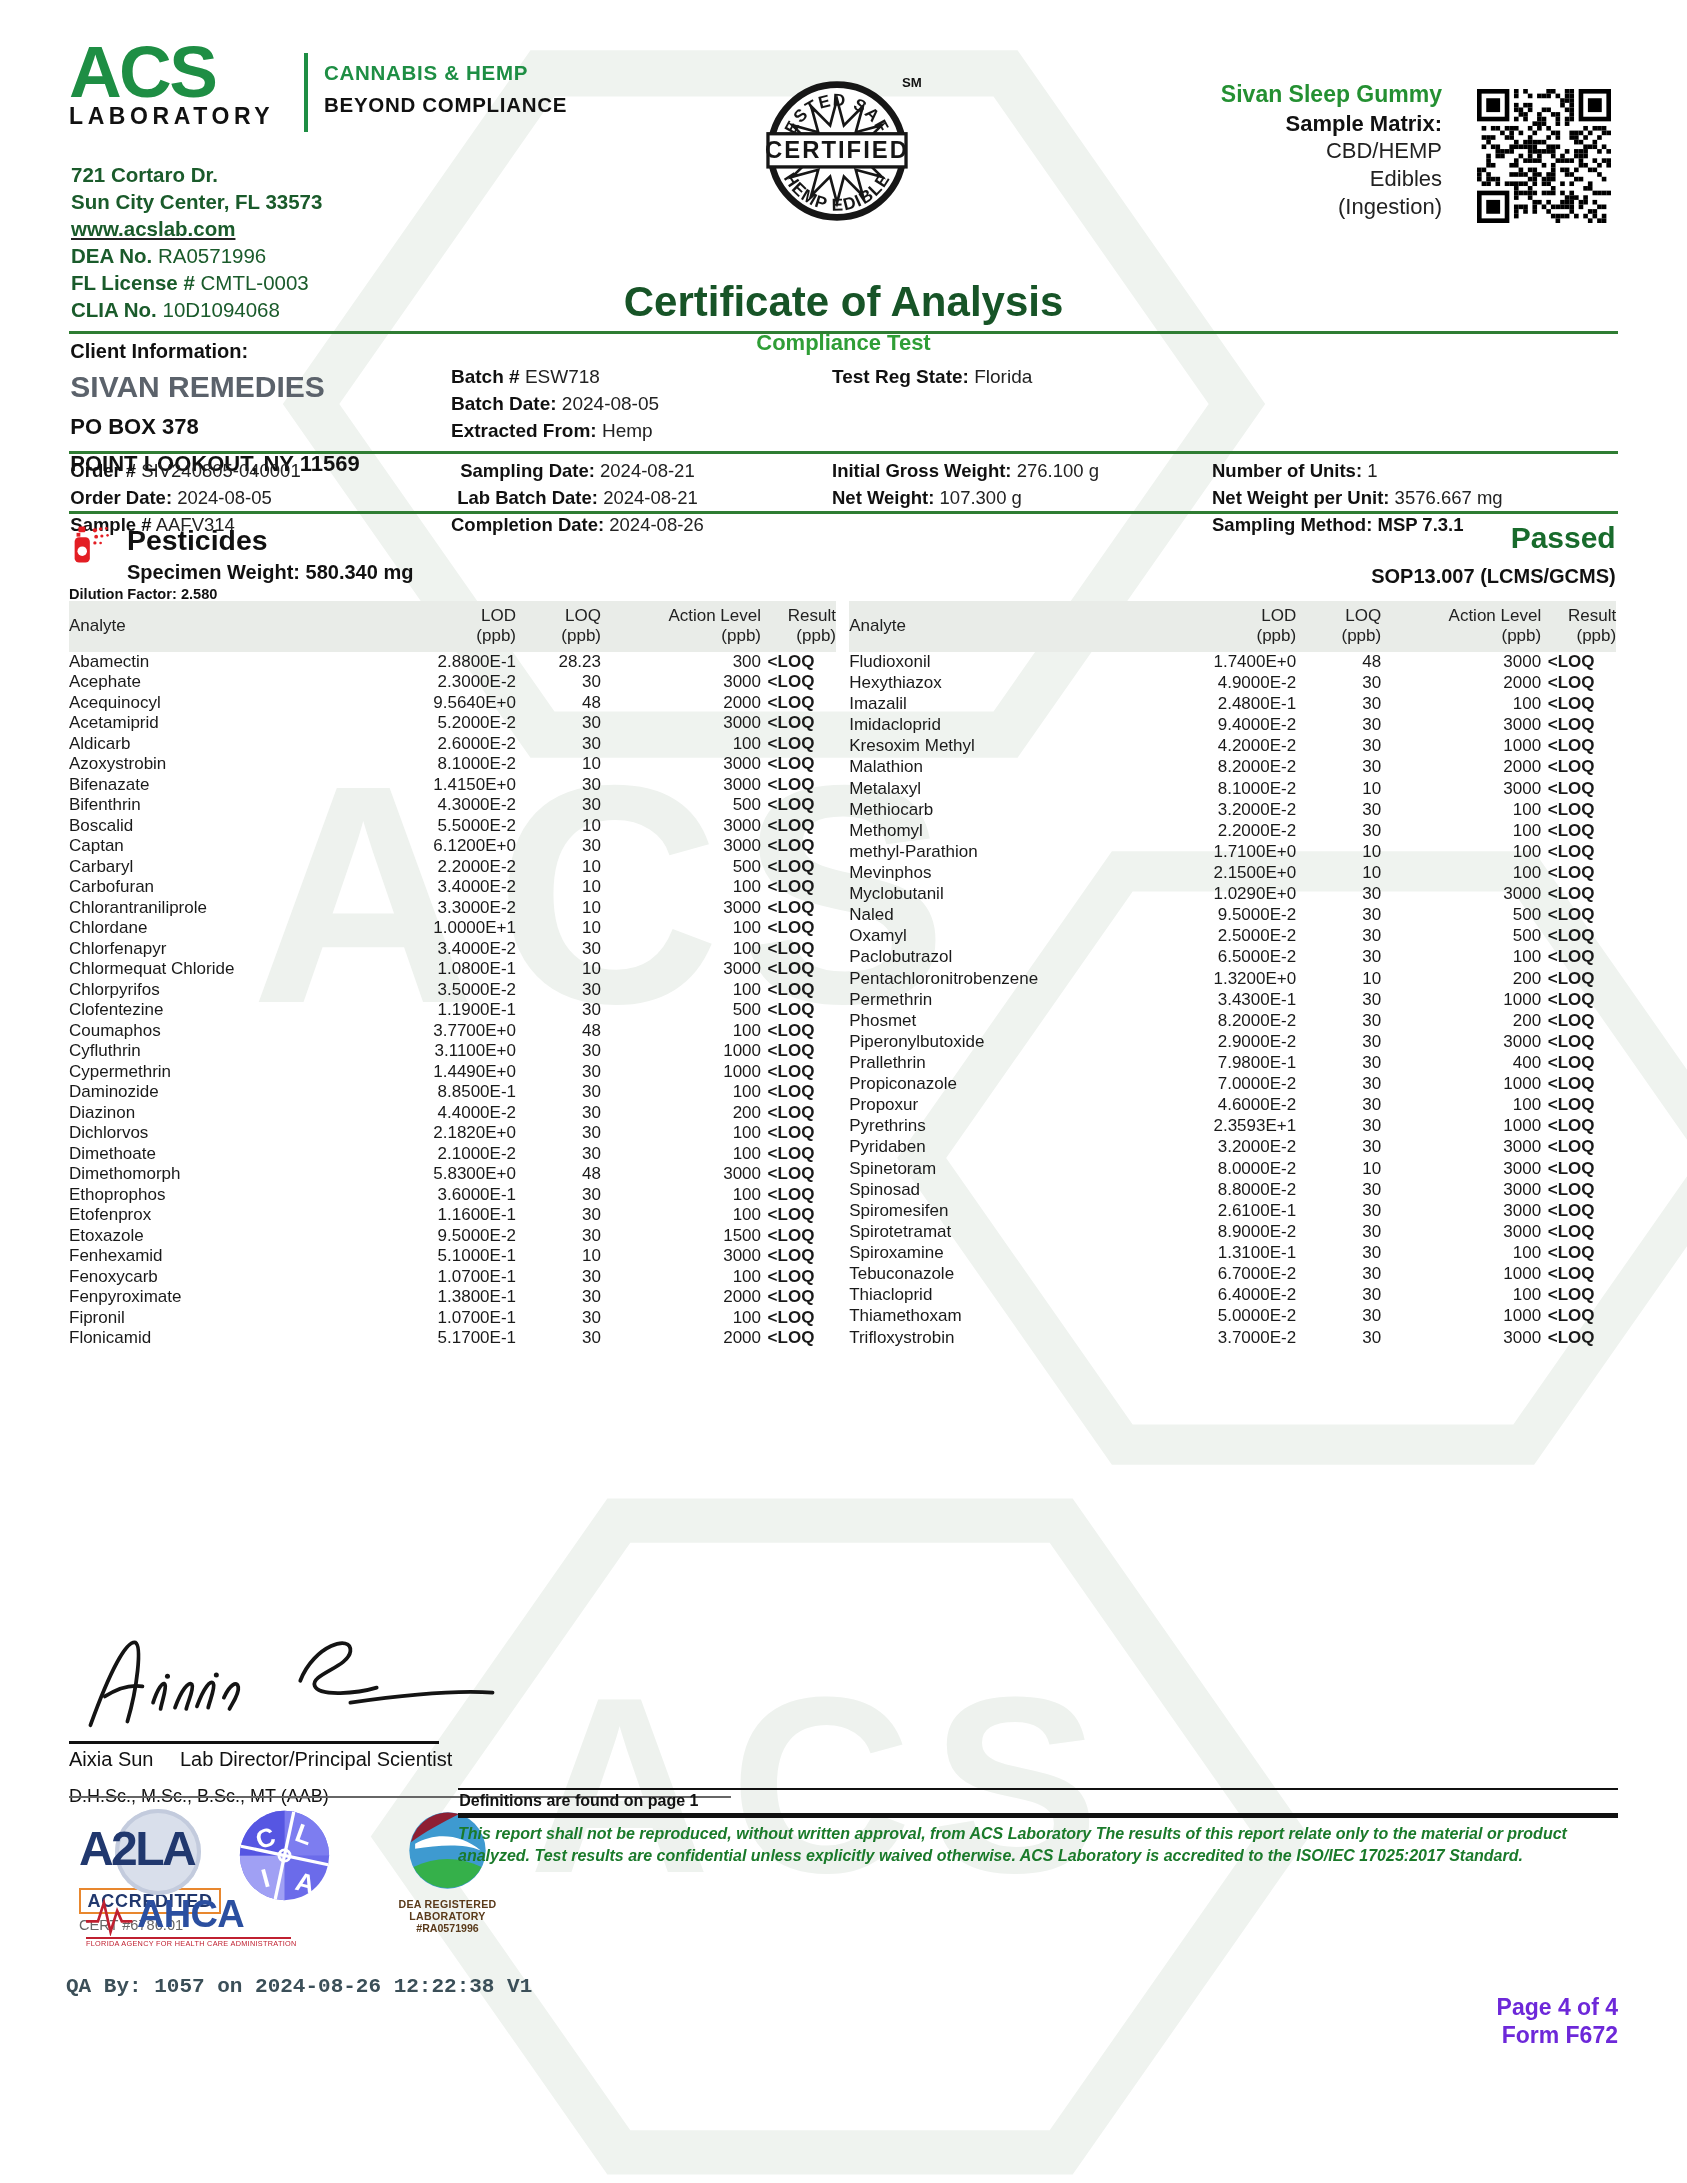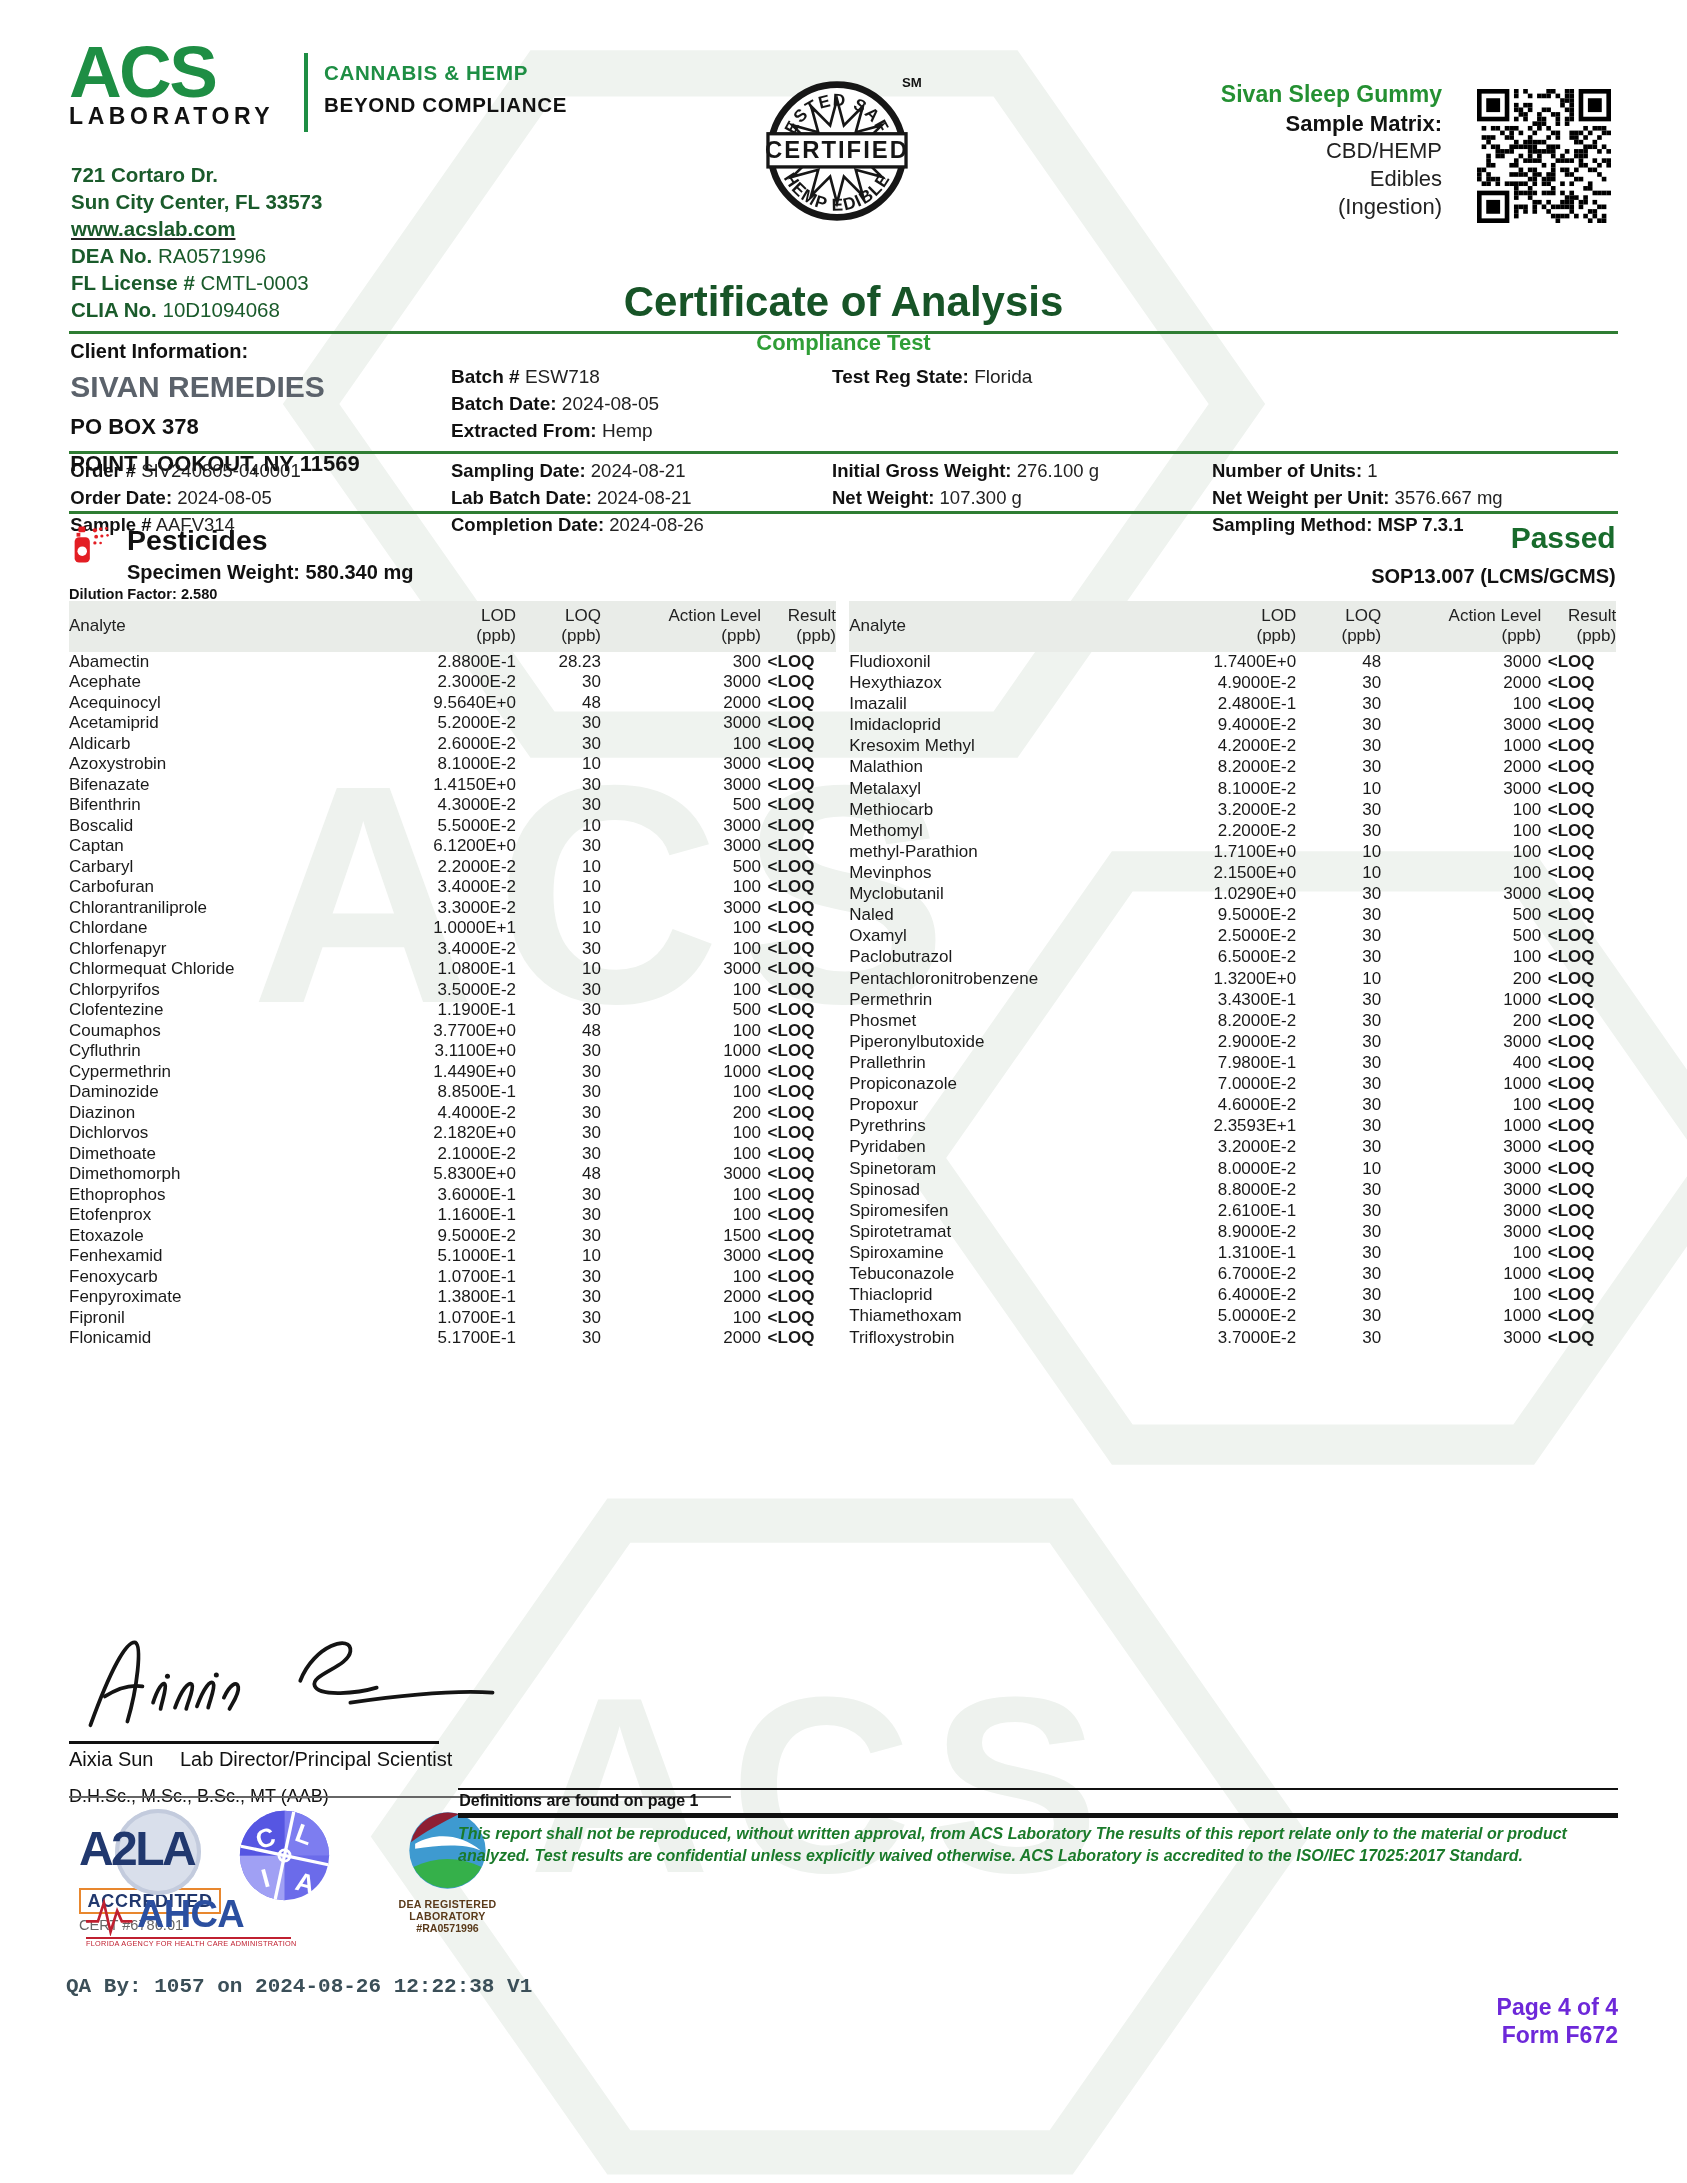--- a/index.html
+++ b/index.html
@@ -489,21 +489,21 @@
   </div>
 
   <div class="rule" style="top:451px;"></div>
 
   <div class="z" style="left:69px; top:457px; width:1548px; height:54px;">
     <div style="position:absolute; left:1.3px; top:0;">
       <div class="info-line" style="font-size:18.5px;"><span class="lbl">Order #</span> <span class="val">SIV240805-040001</span></div>
       <div class="info-line" style="font-size:18.5px;"><span class="lbl">Order Date:</span> <span class="val">2024-08-05</span></div>
       <div class="info-line" style="font-size:18.5px;"><span class="lbl">Sample #</span> <span class="val">AAFV314</span></div>
     </div>
-    <div style="position:absolute; left:382px; top:0;">
+    <div style="position:absolute; left:382px; top:0;text-align:center;">
       <div class="info-line" style="font-size:18.5px;"><span class="lbl">Sampling Date:</span> <span class="val">2024-08-21</span></div>
       <div class="info-line" style="font-size:18.5px;"><span class="lbl">Lab Batch Date:</span> <span class="val">2024-08-21</span></div>
       <div class="info-line" style="font-size:18.5px;"><span class="lbl">Completion Date:</span> <span class="val">2024-08-26</span></div>
     </div>
     <div style="position:absolute; left:763px; top:0;">
       <div class="info-line" style="font-size:18.5px;"><span class="lbl">Initial Gross Weight:</span> <span class="val">276.100 g</span></div>
       <div class="info-line" style="font-size:18.5px;"><span class="lbl">Net Weight:</span> <span class="val">107.300 g</span></div>
     </div>
     <div style="position:absolute; left:1143px; top:0;">
       <div class="info-line" style="font-size:18.5px;"><span class="lbl">Number of Units:</span> <span class="val">1</span></div>

